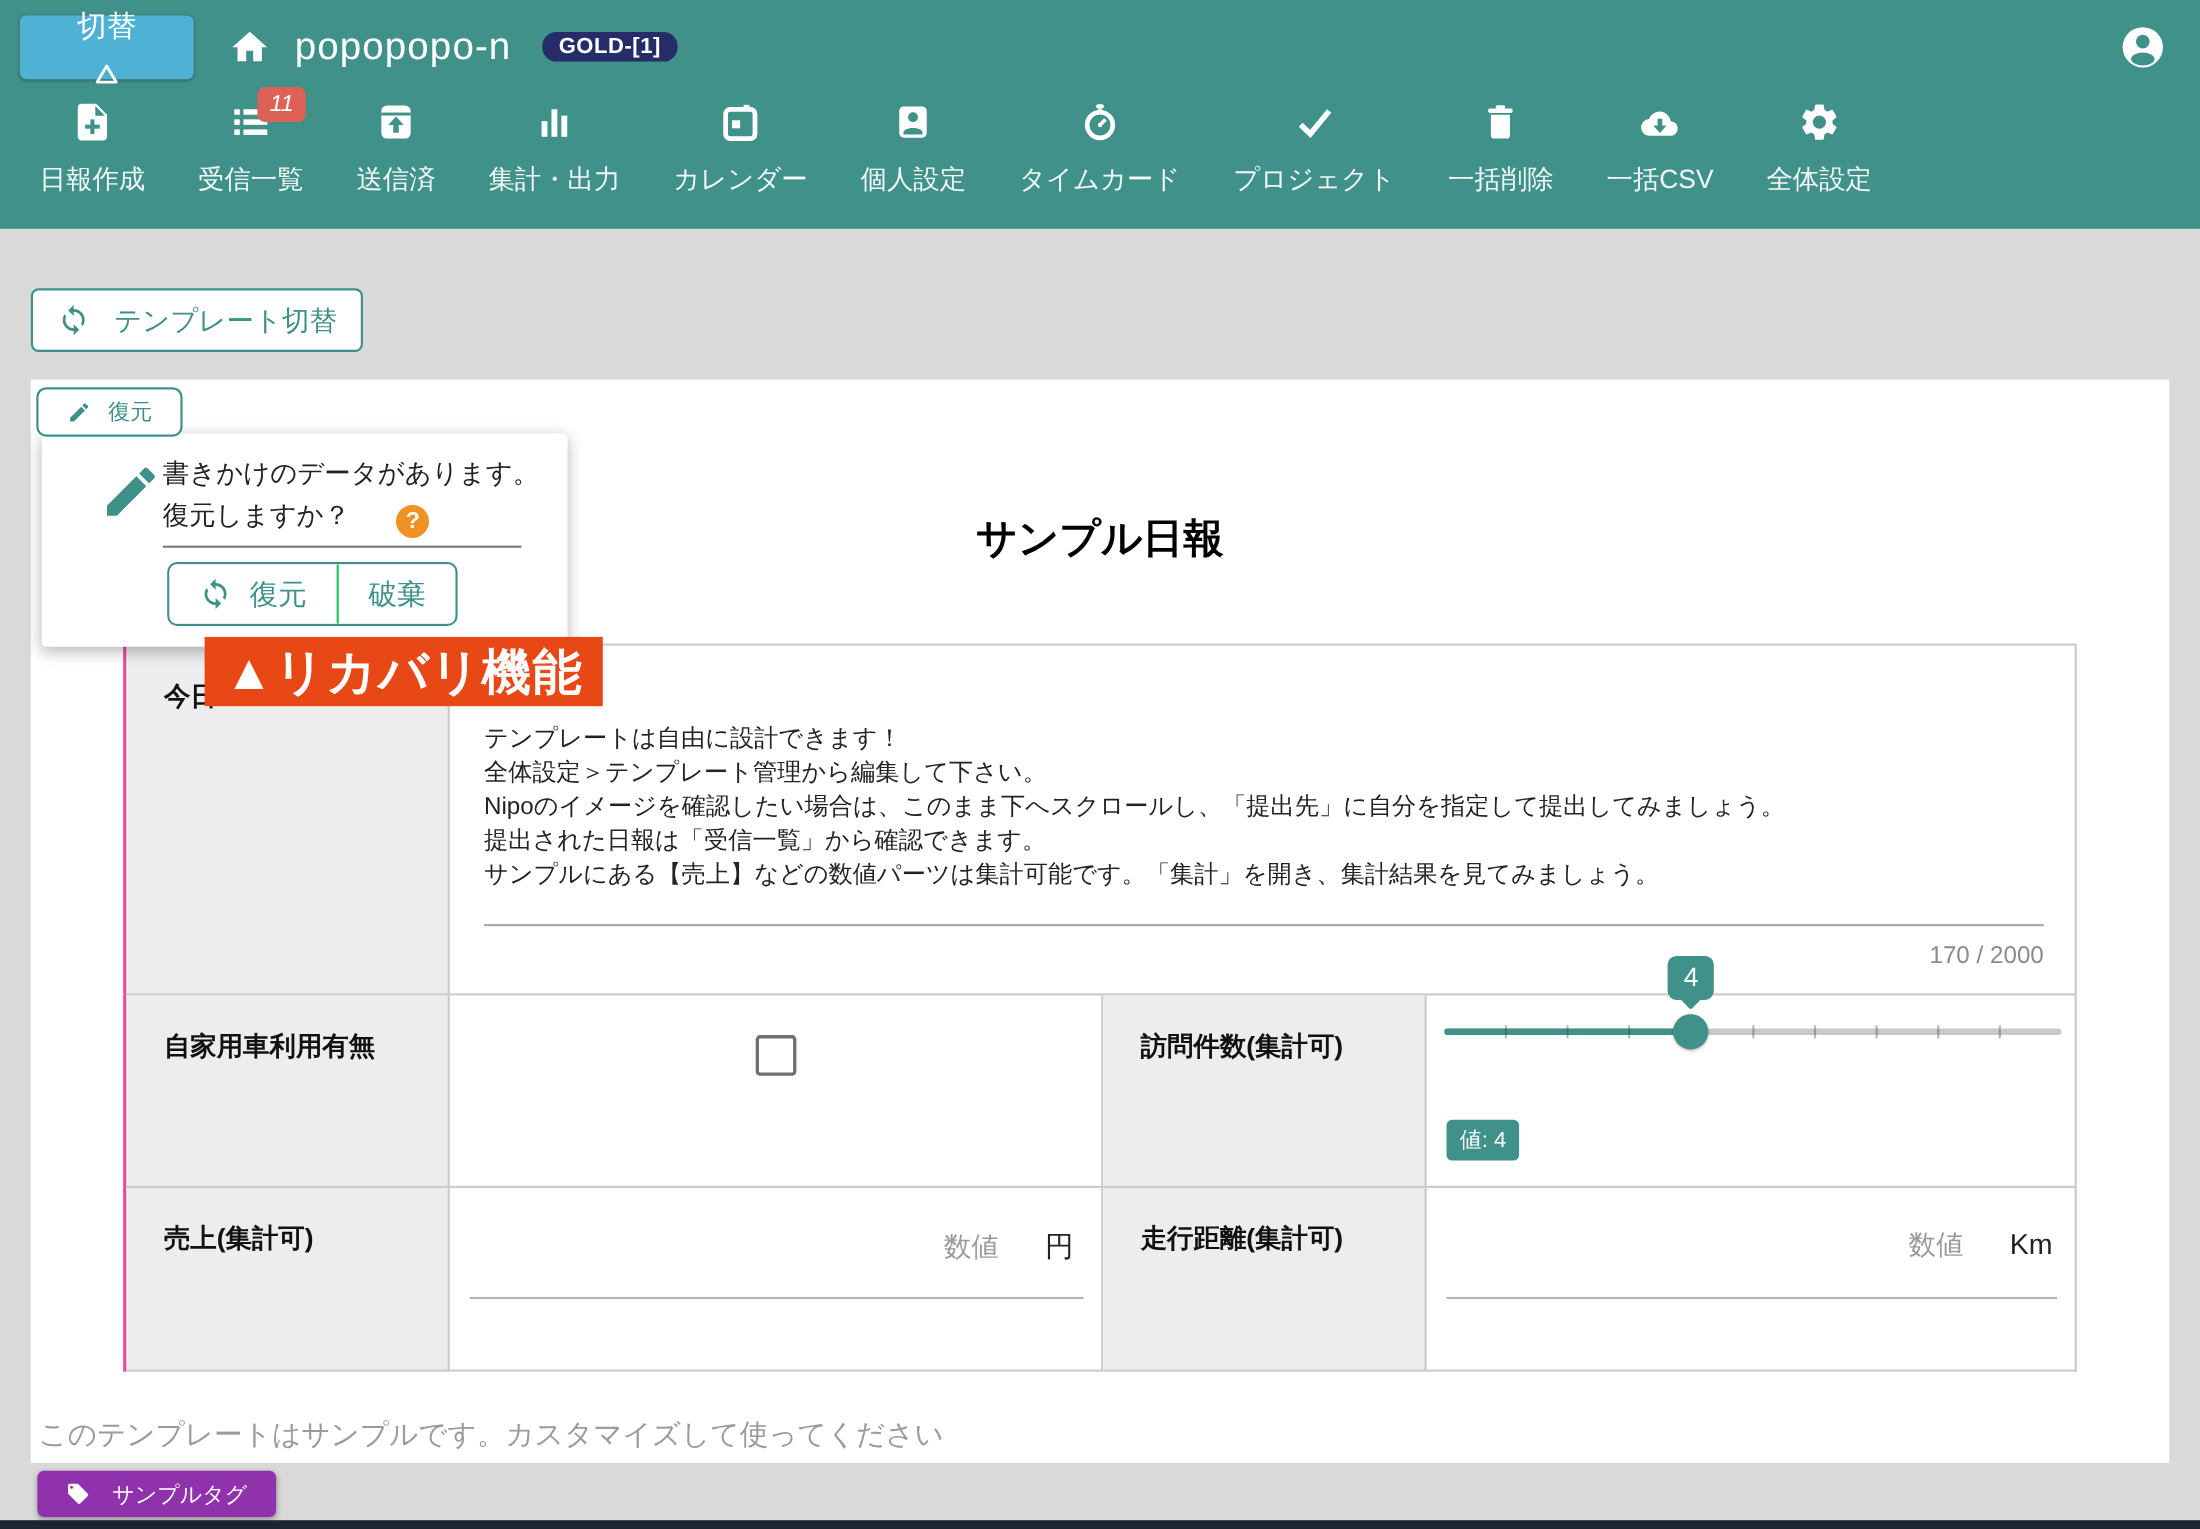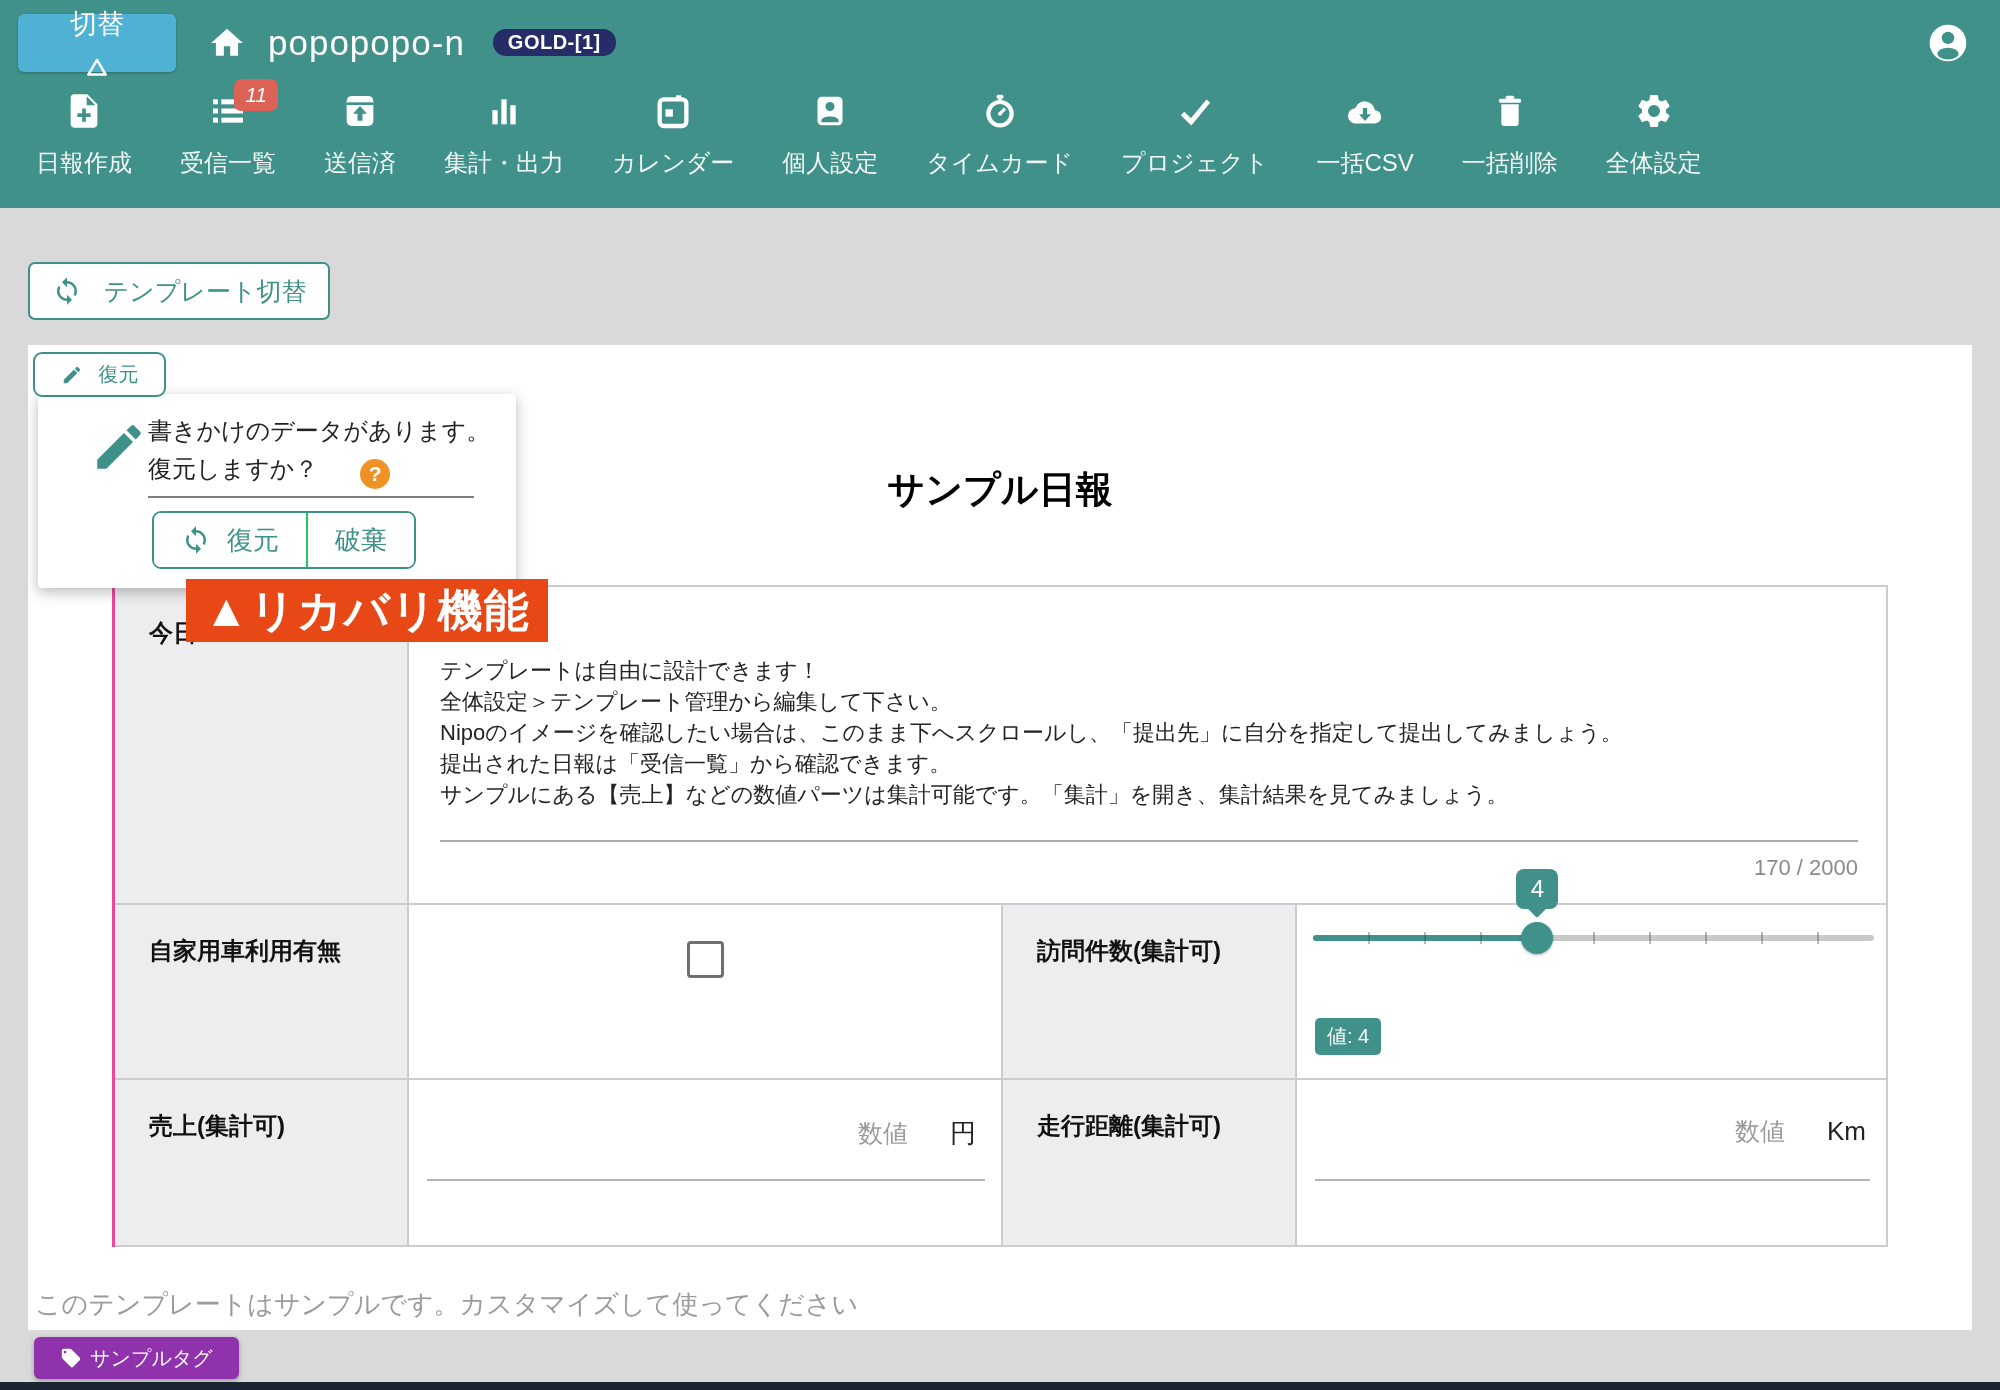--- a/index.html
+++ b/index.html
@@ -136,21 +136,21 @@
   .banner{
     position:absolute;left:186px;top:579px;width:362px;height:63px;background:#e84716;
     color:#fff;display:flex;align-items:center;justify-content:center;font-size:45px;
     font-weight:700;letter-spacing:1px;z-index:40;white-space:nowrap;
   }
   
   .footer-note{position:absolute;left:7px;top:942px;font-size:26px;color:#9b9b9b;}
   .tag-btn{
     position:absolute;left:34px;top:1337px;height:42px;padding:0 26px;background:#9032ac;
     border:none;border-radius:6px;color:#fff;font-size:20px;display:flex;align-items:center;
-    gap:8px;cursor:pointer;box-shadow:0 2px 5px rgba(0,0,0,.3);font-family:inherit;z-index:6;
+    gap:20px;cursor:pointer;box-shadow:0 2px 5px rgba(0,0,0,.3);font-family:inherit;z-index:6;
   }
   .bottom-strip{position:absolute;left:0;right:0;bottom:0;height:8px;background:#1b2531;z-index:7;}
 </style>
 </head>
 <body>
 
 <div class="page">
 
   <header>
     <div class="hrow1">
@@ -257,35 +257,35 @@
           <span class="nav-icon-wrap">
             <span class="icon i40"><svg viewBox="0 0 24 24">
                 <path fill="none" stroke="#fff" stroke-width="3" d="M4.5 13.5l5.2 5L20 6"></path>
               </svg></span>
           </span>
           <span class="nav-label">プロジェクト</span>
         </div>
         <div class="nav-item">
           <span class="nav-icon-wrap">
             <span class="icon i40"><svg viewBox="0 0 24 24">
-                <path fill="#fff" d="M6.6 19.5a4.6 4.6 0 0 1-.5-9.2 6.1 6.1 0 0 1 11.8 1.2 4 4 0 0 1-.4 8z"></path>
-                <path fill="#40918a" d="M12 18l-3.6-4.1h2.3v-3.7h2.6v3.7h2.3z"></path>
-              </svg></span>
-          </span>
-          <span class="nav-label">一括CSV</span>
-        </div>
-        <div class="nav-item">
-          <span class="nav-icon-wrap">
-            <span class="icon i40"><svg viewBox="0 0 24 24">
                 <path fill="#fff" d="M6.8 8h10.4v11.4c0 .9-.7 1.6-1.6 1.6H8.4c-.9 0-1.6-.7-1.6-1.6z"></path>
                 <rect x="5.3" y="4.6" width="13.4" height="2.4" rx="1" fill="#fff"></rect>
                 <rect x="9.4" y="2.8" width="5.2" height="2" rx="1" fill="#fff"></rect>
               </svg></span>
           </span>
           <span class="nav-label">一括削除</span>
+        </div>
+        <div class="nav-item">
+          <span class="nav-icon-wrap">
+            <span class="icon i40"><svg viewBox="0 0 24 24">
+                <path fill="#fff" d="M6.6 19.5a4.6 4.6 0 0 1-.5-9.2 6.1 6.1 0 0 1 11.8 1.2 4 4 0 0 1-.4 8z"></path>
+                <path fill="#40918a" d="M12 18l-3.6-4.1h2.3v-3.7h2.6v3.7h2.3z"></path>
+              </svg></span>
+          </span>
+          <span class="nav-label">一括CSV</span>
         </div>
         <div class="nav-item">
           <span class="nav-icon-wrap">
             <span class="icon i40"><svg viewBox="0 0 24 24">
                 <path fill="#fff" fill-rule="evenodd" d="M19.14 12.94c.04-.3.06-.61.06-.94s-.02-.64-.07-.94l2.03-1.58a.49.49 0 0 0 .12-.61l-1.92-3.32a.49.49 0 0 0-.59-.22l-2.39.96c-.5-.38-1.03-.7-1.62-.94l-.36-2.54a.48.48 0 0 0-.48-.41h-3.84a.48.48 0 0 0-.47.41l-.36 2.54c-.59.24-1.13.57-1.62.94l-2.39-.96a.49.49 0 0 0-.59.22L2.74 8.87a.48.48 0 0 0 .12.61l2.03 1.58c-.05.3-.09.63-.09.94s.02.64.07.94l-2.03 1.58a.49.49 0 0 0-.12.61l1.92 3.32c.12.22.37.29.59.22l2.39-.96c.5.38 1.03.7 1.62.94l.36 2.54c.05.24.24.41.48.41h3.84c.24 0 .44-.17.47-.41l.36-2.54c.59-.24 1.13-.56 1.62-.94l2.39.96c.22.08.47 0 .59-.22l1.92-3.32a.49.49 0 0 0-.12-.61zM12 15.6A3.6 3.6 0 1 1 12 8.4a3.6 3.6 0 0 1 0 7.2z"></path>
               </svg></span>
           </span>
           <span class="nav-label">全体設定</span>
         </div>
       </nav>

